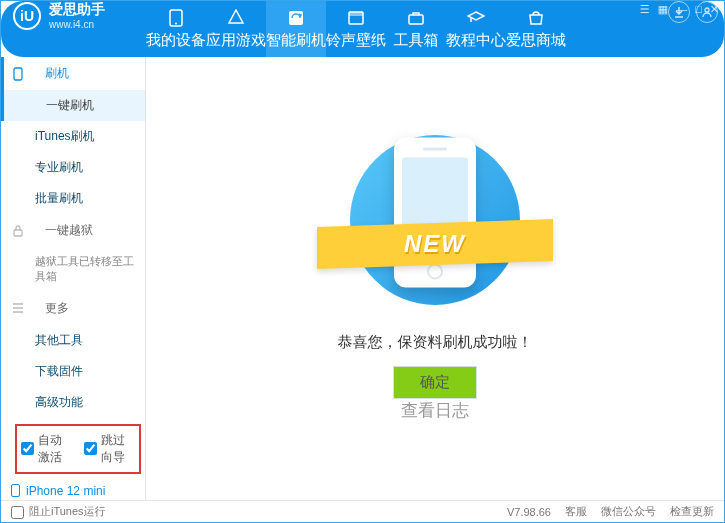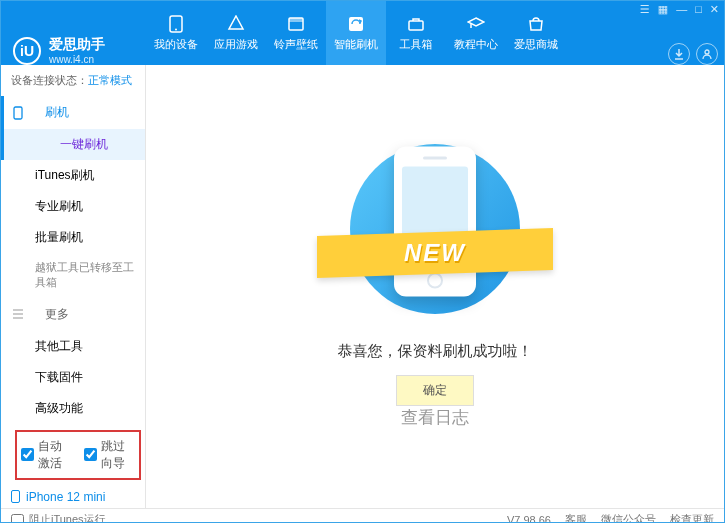--- a/index.html
+++ b/index.html
@@ -1,57 +1,57 @@
 <!DOCTYPE html>
 <html><head>
 <meta charset="utf-8">
 <style>
 * { margin: 0; padding: 0; box-sizing: border-box; }
 body { font-family: "Microsoft YaHei", Arial, sans-serif; font-size: 12px; background: #fff; width: 725px; height: 523px; overflow: hidden; border: 1px solid #3aa4e8; }
-.titlebar { height: 64px; background: #0d8ee9; display: flex; align-items: flex-end; color: #fff; }
+.titlebar { height: 56px; background: #0d8ee9; display: flex; align-items: flex-start; color: #fff; border-radius: 22px; }
 .brand { display: flex; align-items: center; padding: 0 12px; width: 145px; }
 .brand-logo { width: 28px; height: 28px; border: 2px solid #fff; border-radius: 50%; display: flex; align-items: center; justify-content: center; font-weight: bold; font-size: 14px; }
 .brand-text { margin-left: 8px; }
 .brand-name { font-size: 14px; font-weight: bold; }
 .brand-url { font-size: 10px; opacity: 0.85; }
 .navs { display: flex; flex: 1; height: 100%; }
 .nav { width: 60px; display: flex; flex-direction: column; align-items: center; justify-content: center; cursor: pointer; }
 .nav.active { background: #2ea3f2; }
 .nav-icon { width: 20px; height: 18px; display: flex; align-items: center; justify-content: center; }
-.nav-label { font-size: 11px; margin-top: 4px; }
+.nav-label { font-size: 15px; margin-top: 4px; }
 .title-right { display: flex; align-items: center; padding-right: 6px; gap: 6px; }
 .win-icons { position: absolute; top: 3px; right: 6px; display: flex; gap: 8px; color: #cfe9fb; font-size: 11px; }
 .win-icons span { cursor: pointer; }
 .circle-btn { width: 22px; height: 22px; border: 1.5px solid #9fd3f6; border-radius: 50%; display: flex; align-items: center; justify-content: center; color: #cfe9fb; cursor: pointer; }
 .body { display: flex; height: calc(100% - 56px - 22px); }
 .sidebar { width: 145px; border-right: 1px solid #e5e5e5; display: flex; flex-direction: column; }
 .conn { padding: 8px 10px; font-size: 11px; color: #666; }
 .conn .mode { color: #0d8ee9; }
 .group-head { display: flex; align-items: center; padding: 8px 10px; color: #666; gap: 20px; }
 .group-head .gicon { color: #aaa; width: 14px; display: flex; justify-content: center; }
-.sub { padding: 7px 10px 7px 34px; color: #000000; cursor: pointer; font-size: 12px; }
-.sub.active { background: #e8f4fe; color: #6d28d9; border-left: 3px solid #0d8ee9; padding-left: 29px; text-align: center; }
+.sub { padding: 7px 10px 7px 34px; color: #0c4a6e; cursor: pointer; font-size: 12px; }
+.sub.active { background: #e8f4fe; color: #404040; border-left: 3px solid #0d8ee9; padding-left: 42px; }
 .sub.note { color: #888; font-size: 11px; line-height: 1.4; }
 .flash-head { color: #0d8ee9; border-left: 3px solid #0d8ee9; padding-left: 7px; }
 .redbox { margin: 6px 4px 4px 14px; border: 2px solid #d83a3a; padding: 6px 4px; display: flex; gap: 12px; }
 .cb { display: flex; align-items: center; gap: 4px; color: #555; cursor: pointer; }
 .cb input { accent-color: #0d8ee9; }
 .device { padding: 6px 10px; }
 .device-name { color: #0d8ee9; font-size: 12px; display: flex; align-items: center; gap: 6px; }
 .main { flex: 1; display: flex; flex-direction: column; align-items: center; justify-content: center; position: relative; }
 .illus { width: 200px; height: 190px; position: relative; margin-top: -10px; }
 .circle-bg { position: absolute; inset: 0; margin: auto; width: 170px; height: 170px; border-radius: 50%; background: linear-gradient(135deg, #5ac8fa, #2196e3); }
 .phone { position: absolute; left: 50%; top: 50%; transform: translate(-50%, -55%); width: 82px; height: 150px; background: #fff; border-radius: 12px; box-shadow: 0 6px 14px rgba(0,0,0,.18); }
 .phone::before { content: ""; position: absolute; top: 10px; left: 50%; transform: translateX(-50%); width: 24px; height: 3px; background: #dfe7ef; border-radius: 2px; }
 .phone::after { content: ""; position: absolute; bottom: 8px; left: 50%; transform: translateX(-50%); width: 12px; height: 12px; border: 2px solid #dfe7ef; border-radius: 50%; }
 .screen { position: absolute; top: 20px; left: 8px; right: 8px; bottom: 26px; background: #d9effb; border-radius: 3px; }
 .ribbon { position: absolute; left: -18px; right: -18px; top: 98px; height: 42px; background: #ffcf3a; transform: skewY(-2deg); box-shadow: 0 3px 6px rgba(0,0,0,.15); display: flex; align-items: center; justify-content: center; }
 .ribbon span { transform: skewY(2deg); font-weight: 900; font-size: 24px; color: #fff; letter-spacing: 2px; font-style: italic; text-shadow: 1px 2px 0 #e6a400; }
 .msg { margin-top: 18px; font-size: 15px; color: #333; }
-.okbtn { margin-top: 14px; padding: 6px 26px; background: #fef9c3; border: 1px solid #ddd; color: #555; cursor: pointer; font-size: 12px; }
+.okbtn { margin-top: 14px; padding: 6px 26px; background: #84cc16; border: 1px solid #ddd; color: #555; cursor: pointer; font-size: 15px; }
 .loglink { color: #999; font-size: 17px; cursor: pointer; }
 .footer { height: 22px; border-top: 1px solid #e5e5e5; display: flex; align-items: center; justify-content: space-between; padding: 0 10px; color: #777; font-size: 11px; }
 .footer-left { display: flex; align-items: flex-end; gap: 5px; }
 .footer-right { display: flex; align-items: center; gap: 14px; }
 svg { display: block; }
 </style>
 </head>
 <body>
 
 <div class="win-icons">
@@ -81,38 +81,38 @@
       <div class="nav-label">我的设备</div>
     </div>
     <div class="nav">
       <div class="nav-icon">
           <svg width="18" height="18" viewBox="0 0 18 18">
             <path d="M9 1 L16 14 H2 Z" fill="none" stroke="#fff" stroke-width="1.5"></path>
           </svg>
         </div>
       <div class="nav-label">应用游戏</div>
     </div>
-    <div class="nav">
-      <div class="nav-icon">
-          <svg width="18" height="16" viewBox="0 0 18 16">
-            <rect x="2" y="2" width="14" height="12" rx="1" fill="none" stroke="#fff" stroke-width="1.5"></rect>
-            <rect x="2" y="2" width="14" height="4" fill="#fff" opacity=".5"></rect>
-          </svg>
-        </div>
-      <div class="nav-label">铃声壁纸</div>
-    </div>
     <div class="nav active">
       <div class="nav-icon">
           <svg width="18" height="18" viewBox="0 0 18 18">
             <rect x="2" y="2" width="14" height="14" rx="2" fill="#fff"></rect>
             <path d="M5 9a4 4 0 1 1 8 0" fill="none" stroke="#2ea3f2" stroke-width="1.5"></path>
             <path d="M12 5l2 1-1 2" fill="none" stroke="#2ea3f2" stroke-width="1.5"></path>
           </svg>
         </div>
       <div class="nav-label">智能刷机</div>
+    </div>
+    <div class="nav">
+      <div class="nav-icon">
+          <svg width="18" height="16" viewBox="0 0 18 16">
+            <rect x="2" y="2" width="14" height="12" rx="1" fill="none" stroke="#fff" stroke-width="1.5"></rect>
+            <rect x="2" y="2" width="14" height="4" fill="#fff" opacity=".5"></rect>
+          </svg>
+        </div>
+      <div class="nav-label">铃声壁纸</div>
     </div>
     <div class="nav">
       <div class="nav-icon">
           <svg width="18" height="16" viewBox="0 0 18 16">
             <rect x="2" y="5" width="14" height="9" rx="1" fill="none" stroke="#fff" stroke-width="1.5"></rect>
             <path d="M6 5V3h6v2" fill="none" stroke="#fff" stroke-width="1.5"></path>
           </svg>
         </div>
       <div class="nav-label">工具箱</div>
     </div>
@@ -145,35 +145,41 @@
         <svg width="12" height="12" viewBox="0 0 12 12">
           <circle cx="6" cy="4" r="2" fill="none" stroke="#cfe9fb" stroke-width="1.3"></circle>
           <path d="M2 11c0-2.2 1.8-4 4-4s4 1.8 4 4" fill="none" stroke="#cfe9fb" stroke-width="1.3"></path>
         </svg>
       </div>
   </div>
 </div>
 
 <div class="body">
   <div class="sidebar">
-    <div class="conn">
-      <span>设备连接状态：</span><span class="mode">正常模式</span>
-    </div>
     <div class="group-head flash-head">
       <span class="gicon">
           <svg width="10" height="14" viewBox="0 0 10 14">
             <rect x="1" y="1" width="8" height="12" rx="1.5" fill="none" stroke="#0d8ee9" stroke-width="1.3"></rect>
           </svg>
         </span>
       <span>刷机</span>
     </div>
     <div class="sub active">一键刷机</div>
     <div class="sub">iTunes刷机</div>
     <div class="sub">专业刷机</div>
     <div class="sub">批量刷机</div>
+    <div class="group-head">
+      <span class="gicon">
+          <svg width="12" height="12" viewBox="0 0 12 12">
+            <rect x="2" y="5" width="8" height="6" rx="1" fill="none" stroke="#bbb" stroke-width="1.3"></rect>
+            <path d="M4 5V3a2 2 0 0 1 4 0v2" fill="none" stroke="#bbb" stroke-width="1.3"></path>
+          </svg>
+        </span>
+      <span>一键越狱</span>
+    </div>
     <div class="sub note">越狱工具已转移至工具箱</div>
     <div class="group-head">
       <span class="gicon">
           <svg width="12" height="10" viewBox="0 0 12 10">
             <path d="M1 1h10M1 5h10M1 9h10" stroke="#bbb" stroke-width="1.5"></path>
           </svg>
         </span>
       <span>更多</span>
     </div>
     <div class="sub">其他工具</div>

